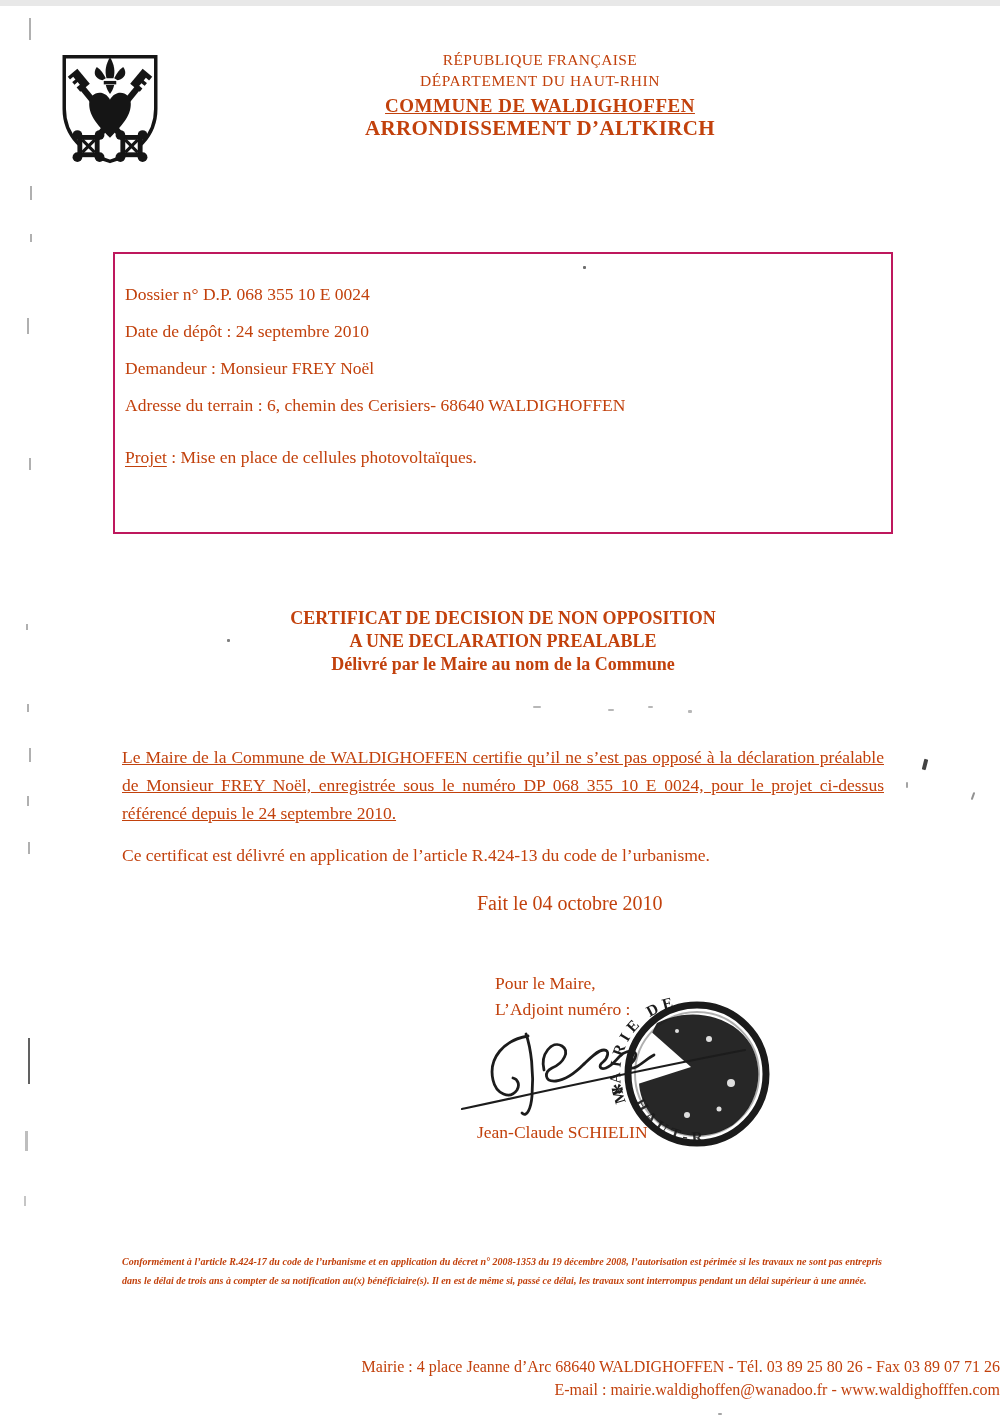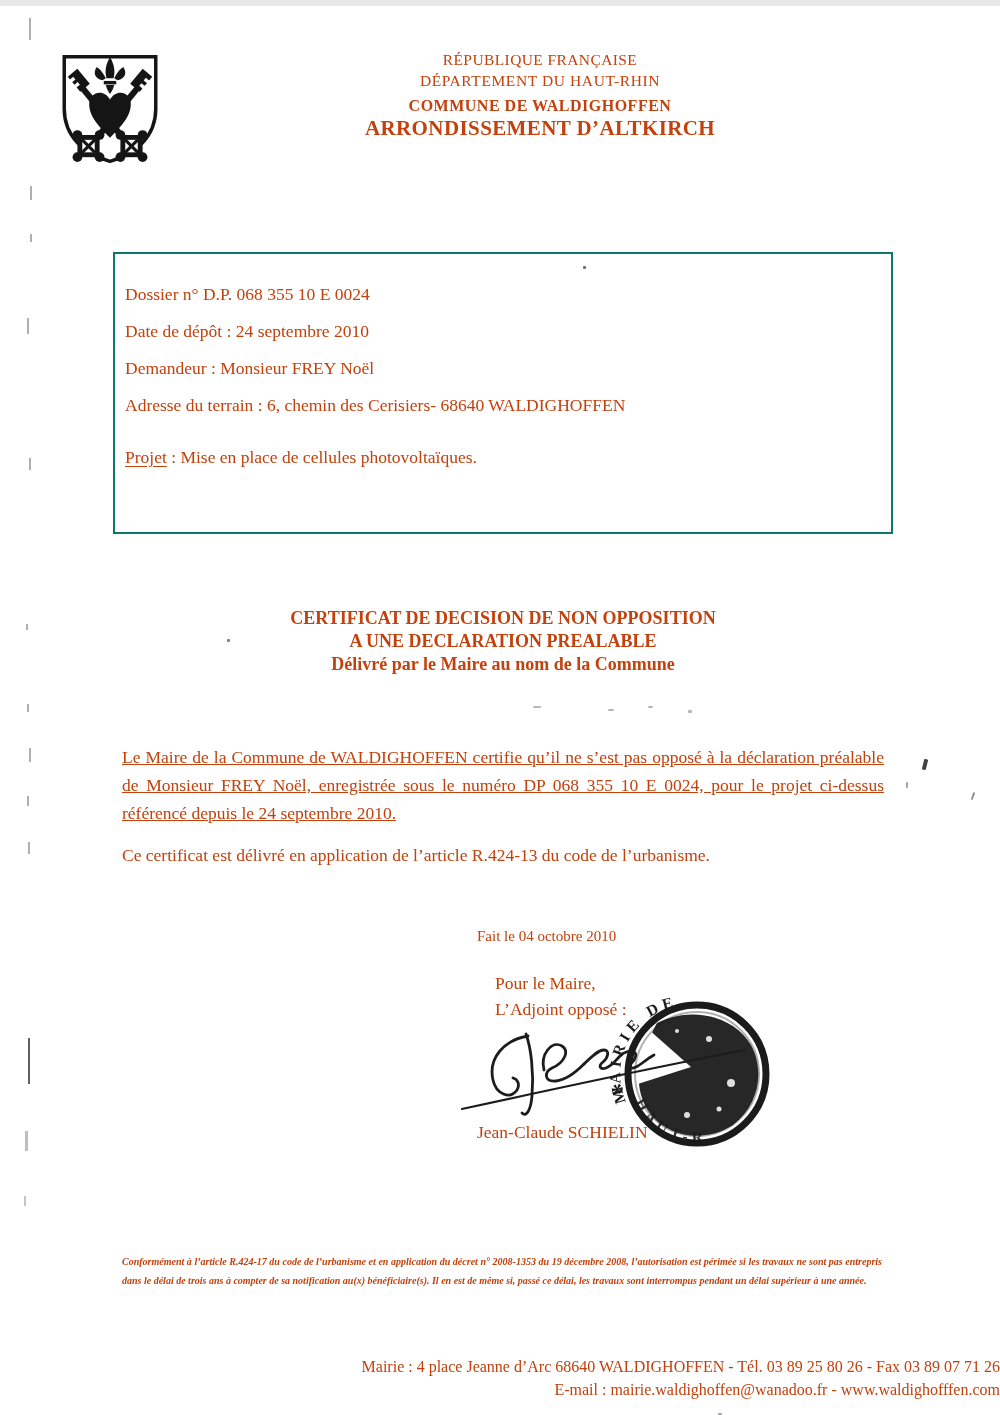--- a/index.html
+++ b/index.html
@@ -10,39 +10,39 @@
     background:#ffffff;
     font-family:"Liberation Serif","DejaVu Serif",serif;
     color:#c2410c;
     overflow:hidden;
   }
   .abs{position:absolute;}
   
   .letterhead{left:190px;top:44px;width:700px;text-align:center;}
   .lh-line1{font-size:15.5px;line-height:20px;letter-spacing:.4px;}
   .lh-line2{font-size:15.5px;line-height:21px;letter-spacing:.6px;}
-  .lh-line3{font-size:16px;line-height:25px;letter-spacing:.5px;margin-top:2px;font-weight:600;}
+  .lh-line3{font-size:19px;line-height:25px;letter-spacing:.5px;margin-top:2px;font-weight:600;text-decoration:underline;}
   .lh-line4{font-size:21px;line-height:20px;letter-spacing:.4px;font-weight:600;}
   
   .dossier-box{
     left:113px;top:246px;width:780px;height:282px;
-    border:2px solid #0f766e;box-sizing:border-box;
+    border:2px solid #be185d;box-sizing:border-box;
     padding:30px 10px 0 10px;
     font-size:17.5px;
   }
   .dossier-box .row{margin-bottom:17px;line-height:20px;}
   .projet-row{margin-top:32px;}
   .u{text-decoration:underline;text-underline-offset:3px;}
   
   .doc-title{left:3px;top:601px;width:1000px;text-align:center;font-weight:bold;font-size:18px;line-height:23px;}
   
   .para{left:122px;width:762px;font-size:17.5px;line-height:28px;text-align:justify;}
   .p1{top:737px;text-decoration:underline;}
   .p2{top:835px;text-align:left;}
-  .fait-le{left:477px;top:922px;font-size:15px;}
+  .fait-le{left:477px;top:886px;font-size:20px;}
   .sig-block{left:495px;top:964px;font-size:17.5px;line-height:26px;}
   .sig-name{left:477px;top:1116px;font-size:17.5px;}
   
   .legal{left:122px;top:1246px;width:760px;font-size:10px;line-height:19px;font-style:italic;text-align:justify;font-weight:600;}
   
   .footer{left:50px;top:1349px;width:950px;text-align:right;font-size:16px;line-height:23px;}
   
   .noise{position:absolute;background:#6f6f6f;opacity:.55;}
   .speck{position:absolute;background:#4a4a4a;opacity:.5;border-radius:1px;}
   .bottom-line{position:absolute;left:455px;top:1411px;width:545px;height:2px;background:#c9c9c9;opacity:.7;}
@@ -120,21 +120,21 @@
     <div>A UNE DECLARATION PREALABLE</div>
     <div>Délivré par le Maire au nom de la Commune</div>
   </div>
 
   <div class="abs para p1">Le Maire de la Commune de WALDIGHOFFEN certifie qu’il ne s’est pas opposé à la déclaration préalable de Monsieur FREY Noël, enregistrée sous le numéro DP 068 355 10 E 0024, pour le projet ci-dessus référencé depuis le 24 septembre 2010.</div>
   <div class="abs para p2">Ce certificat est délivré en application de l’article R.424-13 du code de l’urbanisme.</div>
   <div class="abs fait-le">Fait le 04 octobre 2010</div>
 
   <div class="abs sig-block">
     <div>Pour le Maire,</div>
-    <div>L’Adjoint opposé :</div>
+    <div>L’Adjoint numéro :</div>
   </div>
   <div class="abs sig-name">Jean-Claude SCHIELIN</div>
 
   <div class="abs" style="left:585px;top:985px;width:215px;height:165px;">
     <svg width="215" height="165" viewBox="0 0 215 165">
       <defs>
         <path id="s-arc1" d="M44,116 A68,68 0 0 1 110,15"></path>
         <path id="s-arc2" d="M46,98 A66,66 0 0 0 172,110"></path>
       </defs>
 

